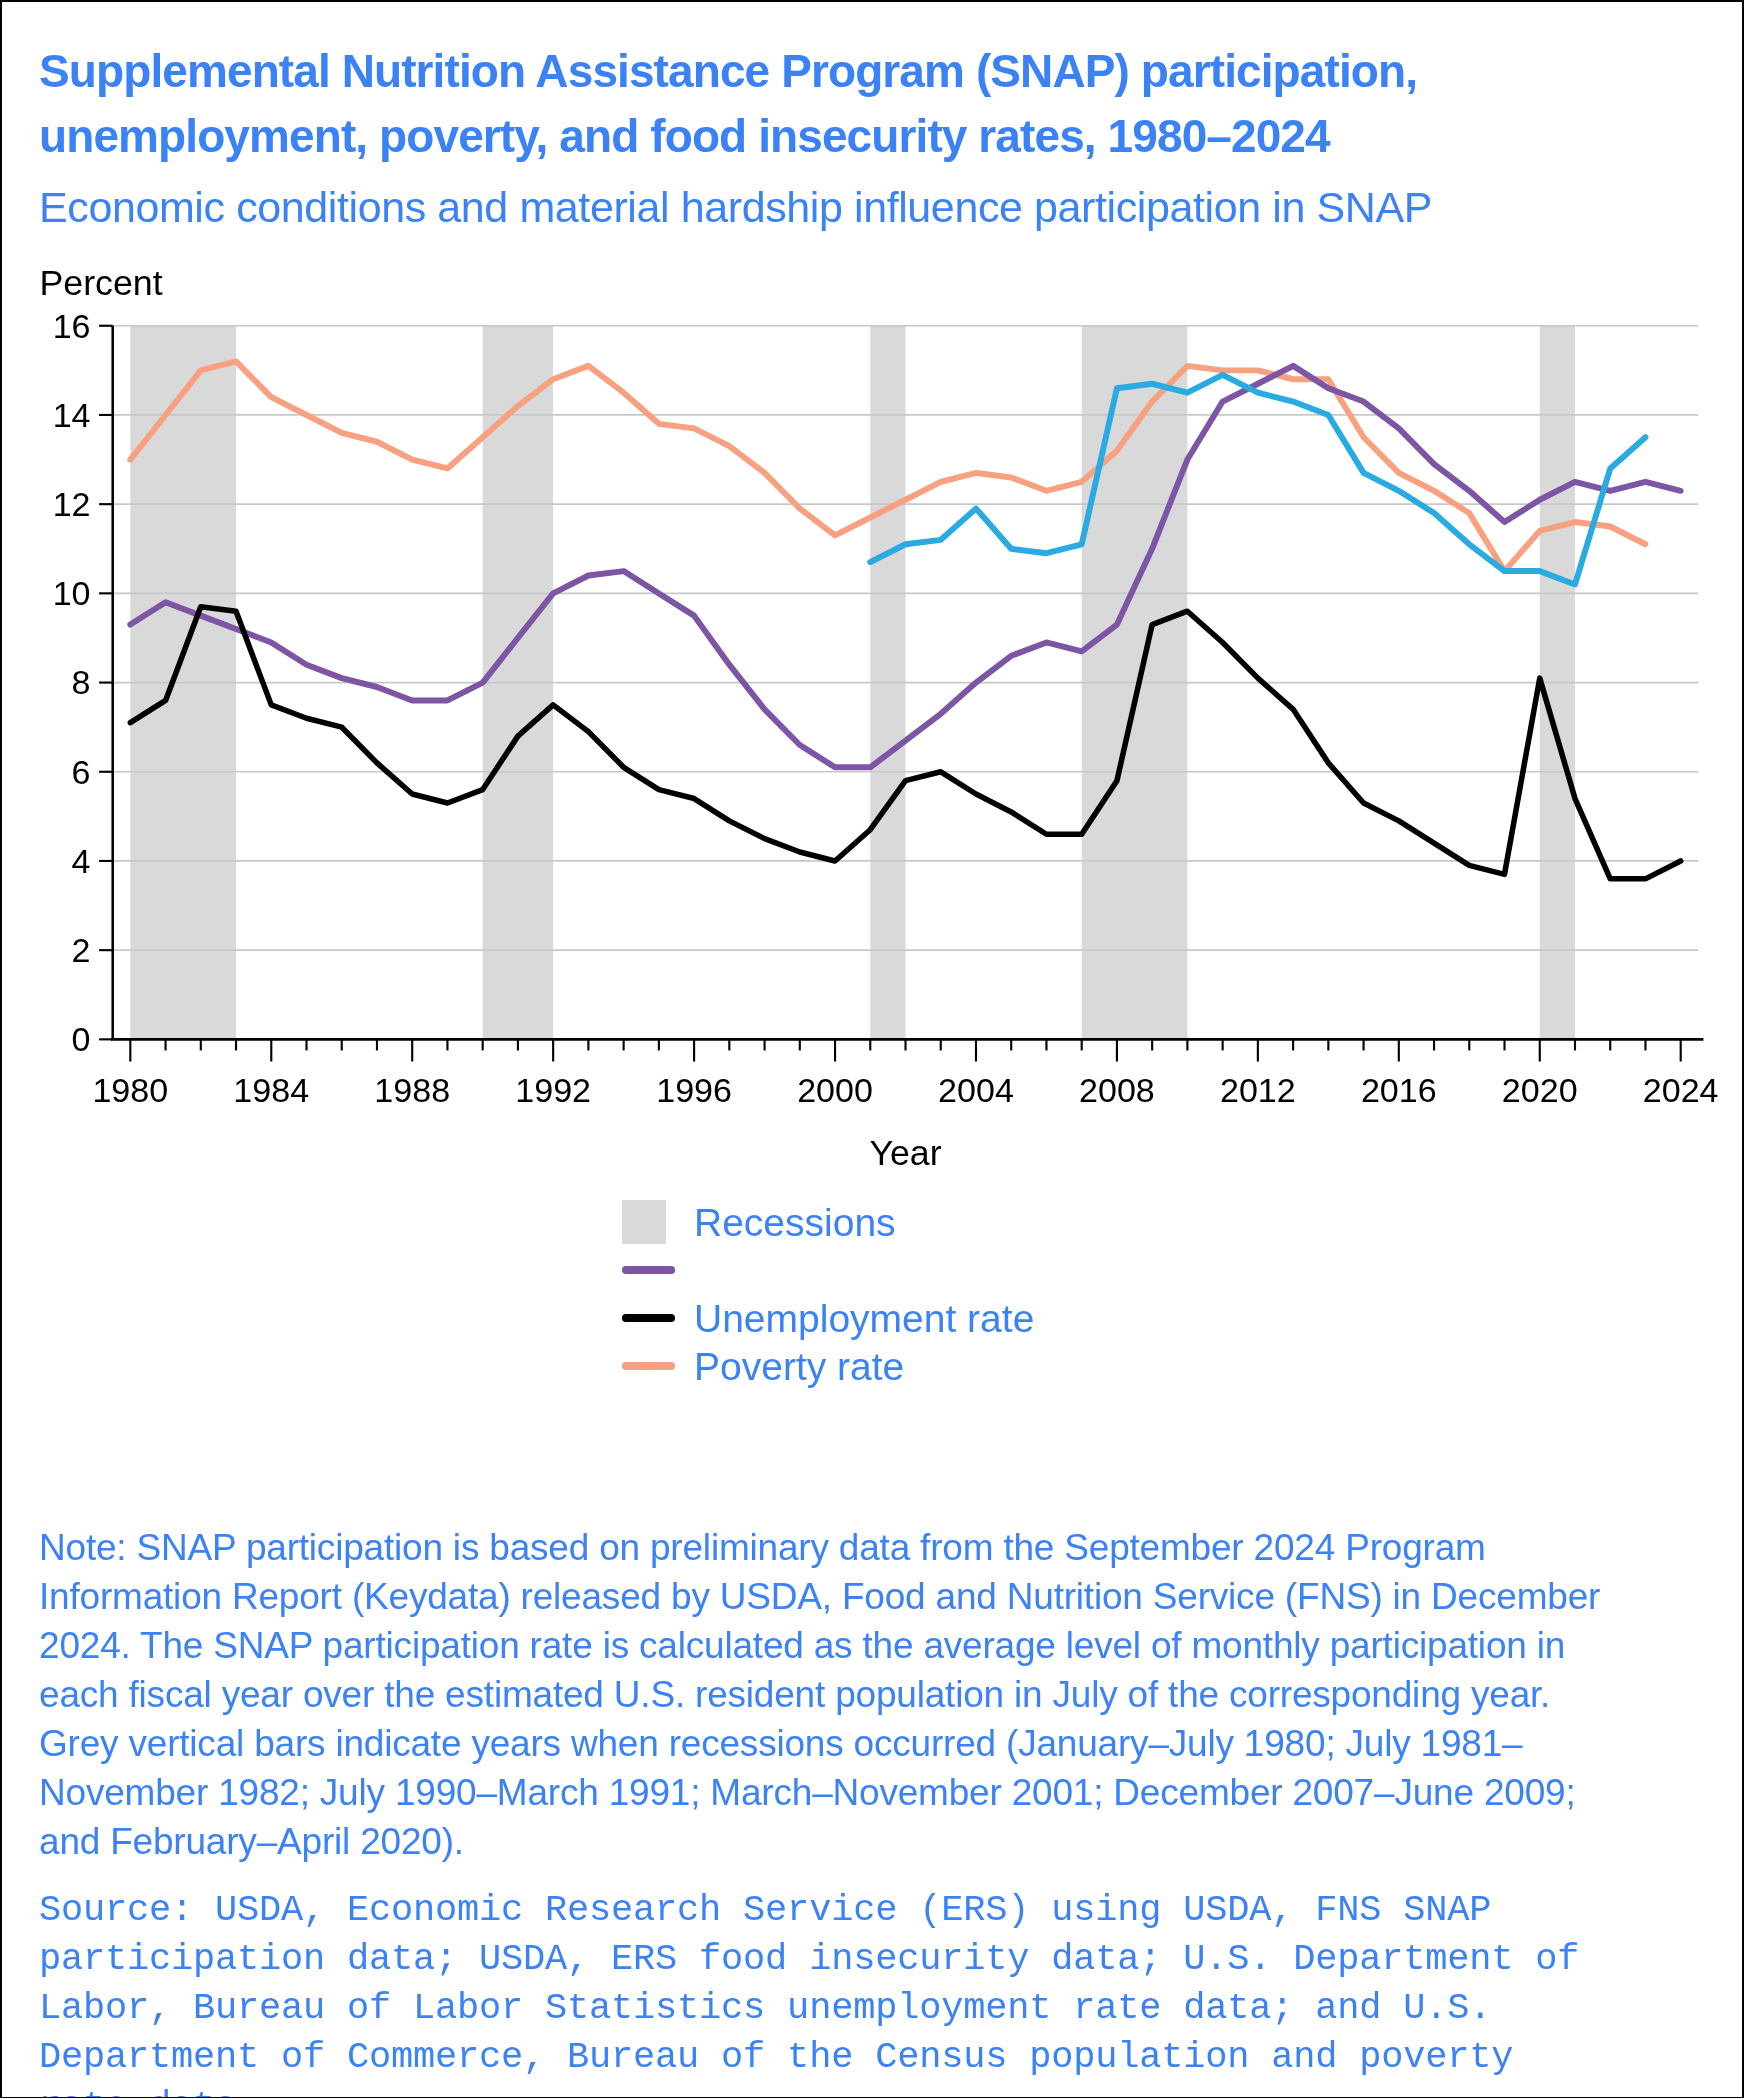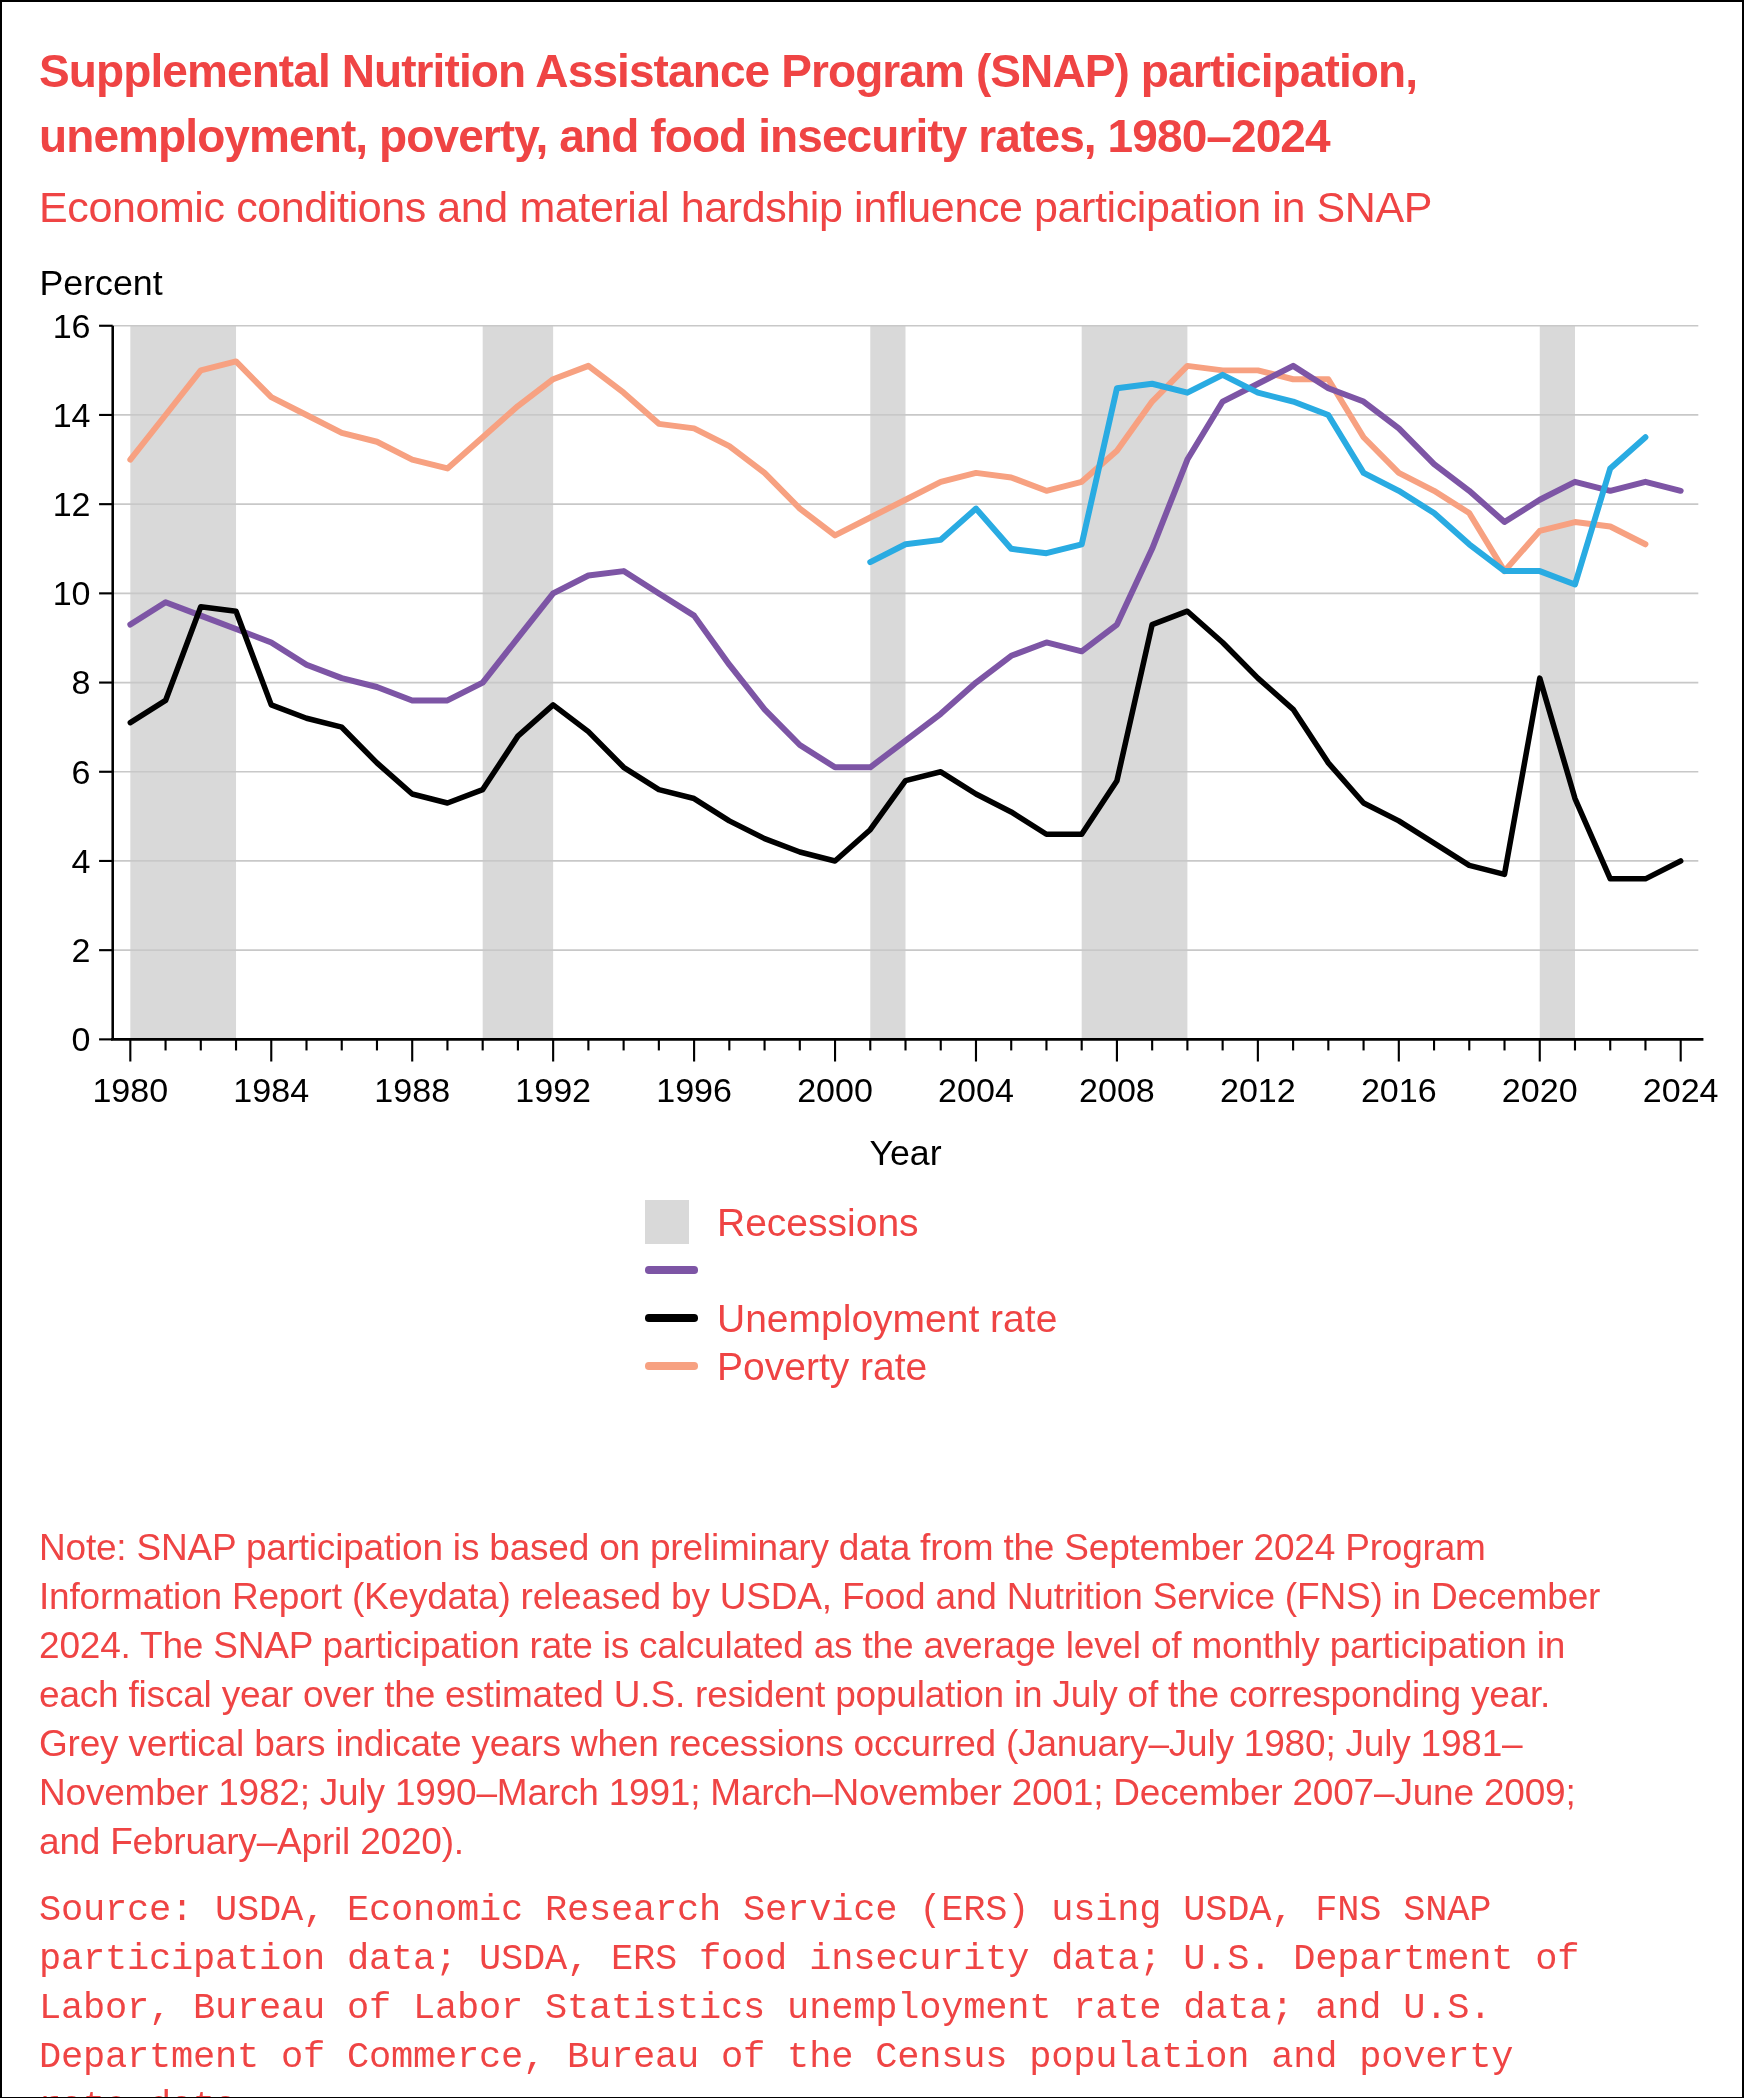--- a/index.html
+++ b/index.html
@@ -1,29 +1,29 @@
 <!DOCTYPE html>
 <html style="font-size:13.6px"><head>
 <meta charset="utf-8">
 <style>
   html,body{margin:0;padding:0;background:#ffffff;}
   #page{
     position:relative; width:1744px; height:2099px;
     background:#ffffff; border:2.6px solid #000; box-sizing:border-box;
-    font-family:"Liberation Sans","DejaVu Sans",sans-serif; color:#ef4444;
+    font-family:"Liberation Sans","DejaVu Sans",sans-serif; color:#3b82f6;
     overflow:hidden;
   }
   .titleblock{position:absolute; left:37px; top:37px; width:1644px;}
   .title{font-size:46px; font-weight:bold; line-height:65px; letter-spacing:-0.9px;}
   .subtitle{font-size:43px; line-height:53px; margin-top:12px; letter-spacing:-0.4px;}
   #plot{position:absolute; left:0; top:0; width:1744px; height:1184px;}
   #plot text{font-family:"Liberation Sans","DejaVu Sans",sans-serif; fill:#000;}
   .axis-title{font-size:42px;}
   .tick-label{font-size:40px;}
-  #legend{position:absolute; left:643px; top:1196px;text-align:right;}
+  #legend{position:absolute; left:620px; top:1196px;text-align:right;}
   .legend-row{display:flex; align-items:center; height:48px;}
   .legend-swatch-cell{width:53px; margin-right:19px; display:flex; align-items:center;}
   .swatch-box{width:44px; height:44px;}
   .swatch-line{width:53px; height:7.7px; border-radius:3.8px;}
   .legend-label{font-size:39px; line-height:1; white-space:nowrap;}
   .caption{position:absolute; left:37px; width:1567px; font-size:37px; line-height:49px; letter-spacing:-0.2px;}
   #note{top:1484px;}
   #source{top:1847px;font-family:Liberation Mono, monospace;}
 </style>
 </head>

